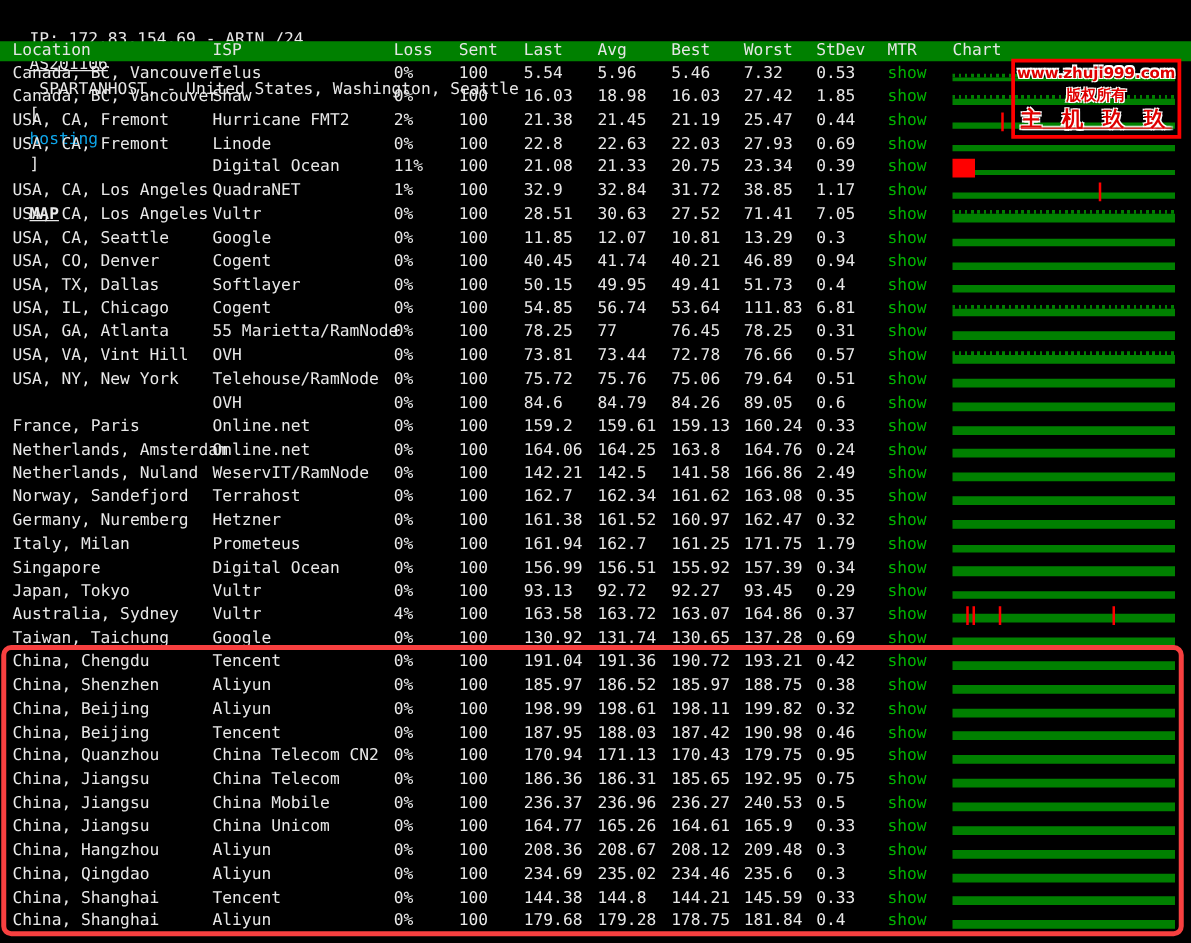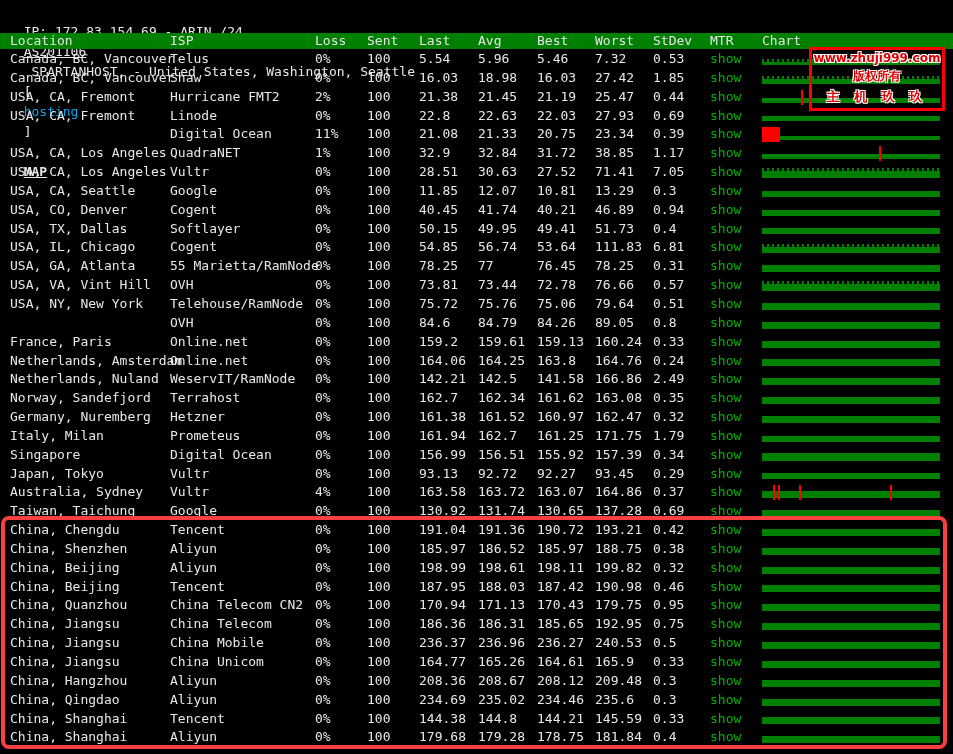--- a/index.html
+++ b/index.html
@@ -48,21 +48,21 @@
       border:4px solid #f84040; border-radius:8px; pointer-events:none; z-index:5; }
 
   
   .watermark { position:absolute; left:809px; top:47px; width:136px; height:64px;
       border:3px solid #f00; z-index:6; text-align:center; pointer-events:none;
       font-family:"DejaVu Sans","Liberation Sans",sans-serif; }
   .watermark div { color:#e00000; font-weight:bold;
       text-shadow:-1px -1px 0 #fff,1px -1px 0 #fff,-1px 1px 0 #fff,1px 1px 0 #fff; }
   .wm1 { font-size:12px; line-height:17px; }
   .wm2 { font-size:12px; line-height:19px; }
-  .wm3 { font-size:13px; line-height:21px; letter-spacing:5px; }
+  .wm3 { font-size:17px; line-height:21px; letter-spacing:5px;text-decoration:underline; }
 </style>
 </head>
 <body>
 
 <div class="ip-line">
   <span>IP: 172.83.154.69 - ARIN /24 </span>
   <span class="lnk">AS201106</span>
   <span> SPARTANHOST, - United States, Washington, Seattle </span>
   <span>[</span>
   <span class="tag">hosting</span>
@@ -299,21 +299,21 @@
       </div>
     </div>
     <div class="row">
       <span class="c-isp">OVH</span>
       <span class="c-loss">0%</span>
       <span class="c-sent">100</span>
       <span class="c-last">84.6</span>
       <span class="c-avg">84.79</span>
       <span class="c-best">84.26</span>
       <span class="c-worst">89.05</span>
-      <span class="c-stdev">0.8</span>
+      <span class="c-stdev">0.6</span>
       <span class="c-mtr mtr-link">show</span>
       <div class="chart-cell">
         <div class="bar" style="height: 7px;"></div>
       </div>
     </div>
     <div class="row">
       <span class="c-loc">France, Paris</span>
       <span class="c-isp">Online.net</span>
       <span class="c-loss">0%</span>
       <span class="c-sent">100</span>

